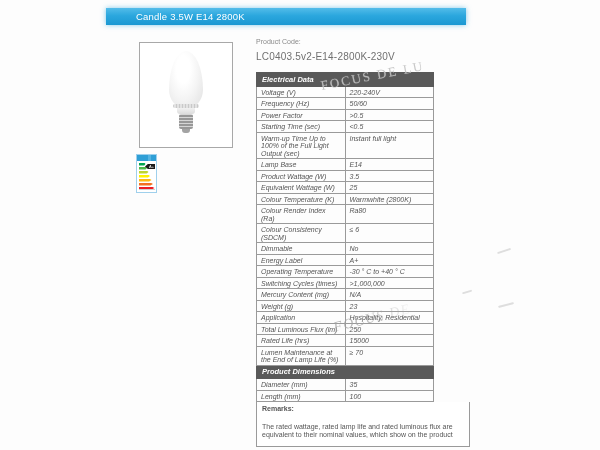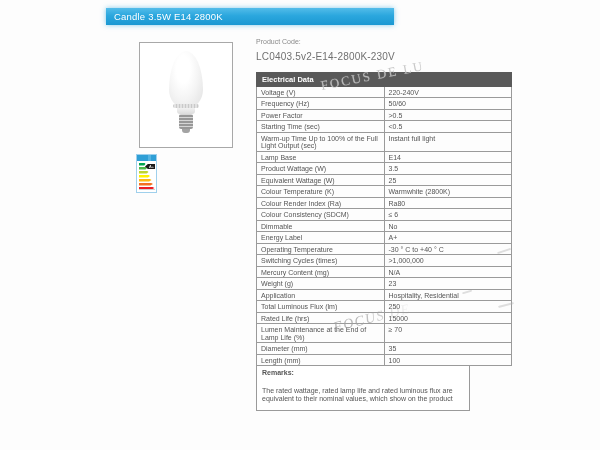--- a/index.html
+++ b/index.html
@@ -4,25 +4,25 @@
 <style>
   html,body{margin:0;padding:0;}
   body{
     width:600px;height:450px;position:relative;overflow:hidden;
     background:#fdfdfd;
     font-family:"Liberation Sans", sans-serif;
     -webkit-font-smoothing:antialiased;
   }
   
   .title-bar{
-    position:absolute;left:106px;top:8px;width:288px;height:17px;
+    position:absolute;left:106px;top:8px;width:360px;height:17px;
     background:linear-gradient(#53bce9 0%,#2ba7de 45%,#1b98d2 100%);
     box-shadow:0 0 5px rgba(65,175,225,.65);
     color:#fff;font-size:9.5px;line-height:17px;
-    padding-left:8px;box-sizing:border-box;
+    padding-left:30px;box-sizing:border-box;
     letter-spacing:.2px;
   }
   
   .image-box{
     position:absolute;left:139px;top:42px;width:92px;height:104px;
     background:#fff;border:1px solid #a8a8a8;
   }
   .bulb{position:absolute;left:0;top:0;width:100%;height:100%;}
   .bulb-glass{
     position:absolute;left:50%;top:8px;width:34px;height:57px;
@@ -68,22 +68,22 @@
     background:#1a1a1a;color:#fff;font-size:4px;line-height:5px;
     text-align:right;padding-right:1px;box-sizing:border-box;
     clip-path:polygon(28% 0,100% 0,100% 100%,28% 100%,0 50%);
   }
   .el-footer{position:absolute;left:2px;bottom:2px;width:16px;height:1.5px;background:#cfcfcf;}
   
   .right-col{position:absolute;left:256px;top:38px;width:214px;}
   .pc-label{font-size:7px;color:#8a8a8a;margin:0 0 6px 0;}
   .pc-value{font-size:10px;color:#707070;margin:2px 0 10px 0;letter-spacing:.2px;}
   table.spec{
-    width:256px;border-collapse:collapse;table-layout:fixed;
-    font-size:7px;color:#555;
+    width:178px;border-collapse:collapse;table-layout:fixed;
+    font-size:7px;color:#555;font-style:italic;
   }
   table.spec td{
     border:1px solid #9a9a9a;
     padding:2px 4px 1px 4px;line-height:7.5px;
     vertical-align:top;overflow:hidden;
   }
   table.spec td.k{width:96px;}
   table.spec td.section-title{
     background:#595959;color:#fff;font-weight:bold;
     font-size:7.5px;line-height:8px;padding:2.5px 5px 2px 5px;
@@ -234,20 +234,23 @@
         </tr>
         <tr>
           <td class="k">Rated Life (hrs)</td>
           <td class="v">15000</td>
         </tr>
         <tr>
           <td class="k">Lumen Maintenance at the End of Lamp Life (%)</td>
           <td class="v">≥ 70</td>
         </tr>
         <tr>
+          <td colspan="2" class="section-title">Product Dimensions</td>
+        </tr>
+        <tr>
           <td class="k">Diameter (mm)</td>
           <td class="v">35</td>
         </tr>
         <tr>
           <td class="k">Length (mm)</td>
           <td class="v">100</td>
         </tr>
       </tbody>
   </table>
 

